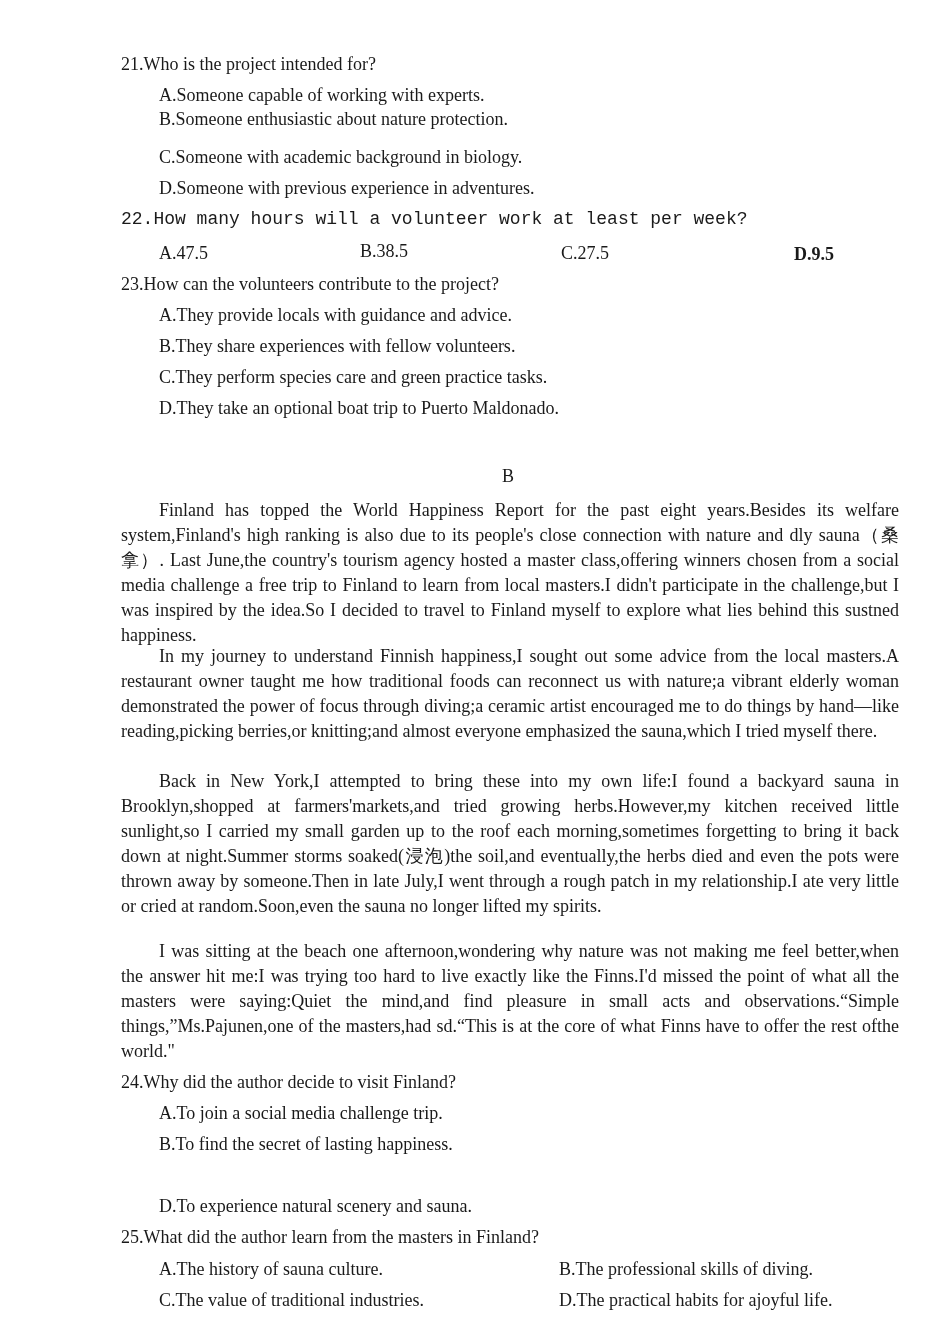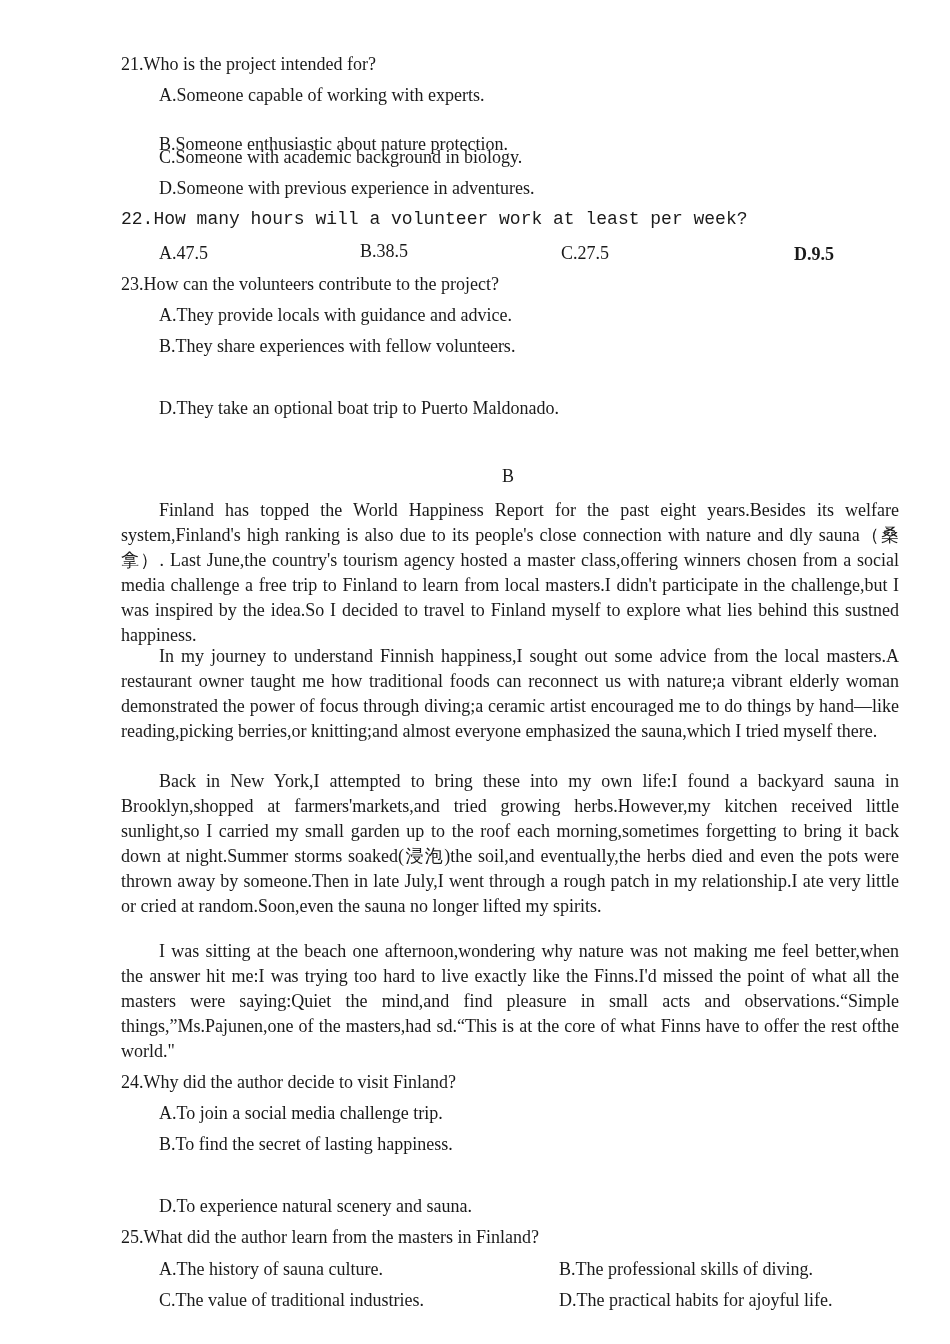--- a/index.html
+++ b/index.html
@@ -29,33 +29,34 @@
       word-spacing: 0px;
     }
   </style>
 </head>
 <body>
 
 <div class="page">
 
   <div class="line q" style="top:53px;">21.Who is the project intended for?</div>
   <div class="line opt" style="top:84px;">A.Someone capable of working with experts.</div>
-  <div class="line opt" style="top:133px;text-align:right;">B.Someone enthusiastic about nature protection.</div>
+  <div class="line opt" style="top:108px;text-align:right;">B.Someone enthusiastic about nature protection.</div>
   <div class="line opt" style="top:146px;">C.Someone with academic background in biology.</div>
   <div class="line opt" style="top:177px;">D.Someone with previous experience in adventures.</div>
 
   <div class="line q" style="top:208px;font-family:Liberation Mono, monospace;">22.How many hours will a volunteer work at least per week?</div>
   <div class="line" style="top:242px; left:159px;">A.47.5</div>
   <div class="line" style="top:240px; left:360px;">B.38.5</div>
   <div class="line" style="top:242px; left:561px;">C.27.5</div>
   <div class="line bold" style="top:243px; left:758px;">D.9.5</div>
 
   <div class="line q" style="top:273px;">23.How can the volunteers contribute to the project?</div>
   <div class="line opt" style="top:304px;">A.They provide locals with guidance and advice.</div>
   <div class="line opt" style="top:335px;">B.They share experiences with fellow volunteers.</div>
+  <div class="line opt" style="top:366px;">C.They perform species care and green practice tasks.</div>
   <div class="line opt" style="top:397px;">D.They take an optional boat trip to Puerto Maldonado.</div>
 
   <div class="section-title" style="top:465px;">B</div>
 
   <div class="para" style="top:498px;">Finland has topped the World Happiness Report for the past eight years.Besides its welfare system,Finland's high ranking is also due to its people's close connection with nature and dly sauna（桑拿）. Last June,the country's tourism agency hosted a master class,offering winners chosen from a social media challenge a free trip to Finland to learn from local masters.I didn't participate in the challenge,but I was inspired by the idea.So I decided to travel to Finland myself to explore what lies behind this sustned happiness.</div>
   <div class="para" style="top:644px;">In my journey to understand Finnish happiness,I sought out some advice from the local masters.A restaurant owner taught me how traditional foods can reconnect us with nature;a vibrant elderly woman demonstrated the power of focus through diving;a ceramic artist encouraged me to do things by hand—like reading,picking berries,or knitting;and almost everyone emphasized the sauna,which I tried myself there.</div>
   <div class="para" style="top:769px;">Back in New York,I attempted to bring these into my own life:I found a backyard sauna in Brooklyn,shopped at farmers'markets,and tried growing herbs.However,my kitchen received little sunlight,so I carried my small garden up to the roof each morning,sometimes forgetting to bring it back down at night.Summer storms soaked(浸泡)the soil,and eventually,the herbs died and even the pots were thrown away by someone.Then in late July,I went through a rough patch in my relationship.I ate very little or cried at random.Soon,even the sauna no longer lifted my spirits.</div>
   <div class="para" style="top:939px;">I was sitting at the beach one afternoon,wondering why nature was not making me feel better,when the answer hit me:I was trying too hard to live exactly like the Finns.I'd missed the point of what all the masters were saying:Quiet the mind,and find pleasure in small acts and observations.“Simple things,”Ms.Pajunen,one of the masters,had sd.“This is at the core of what Finns have to offer the rest ofthe world."</div>
 
   <div class="line q" style="top:1071px;">24.Why did the author decide to visit Finland?</div>

